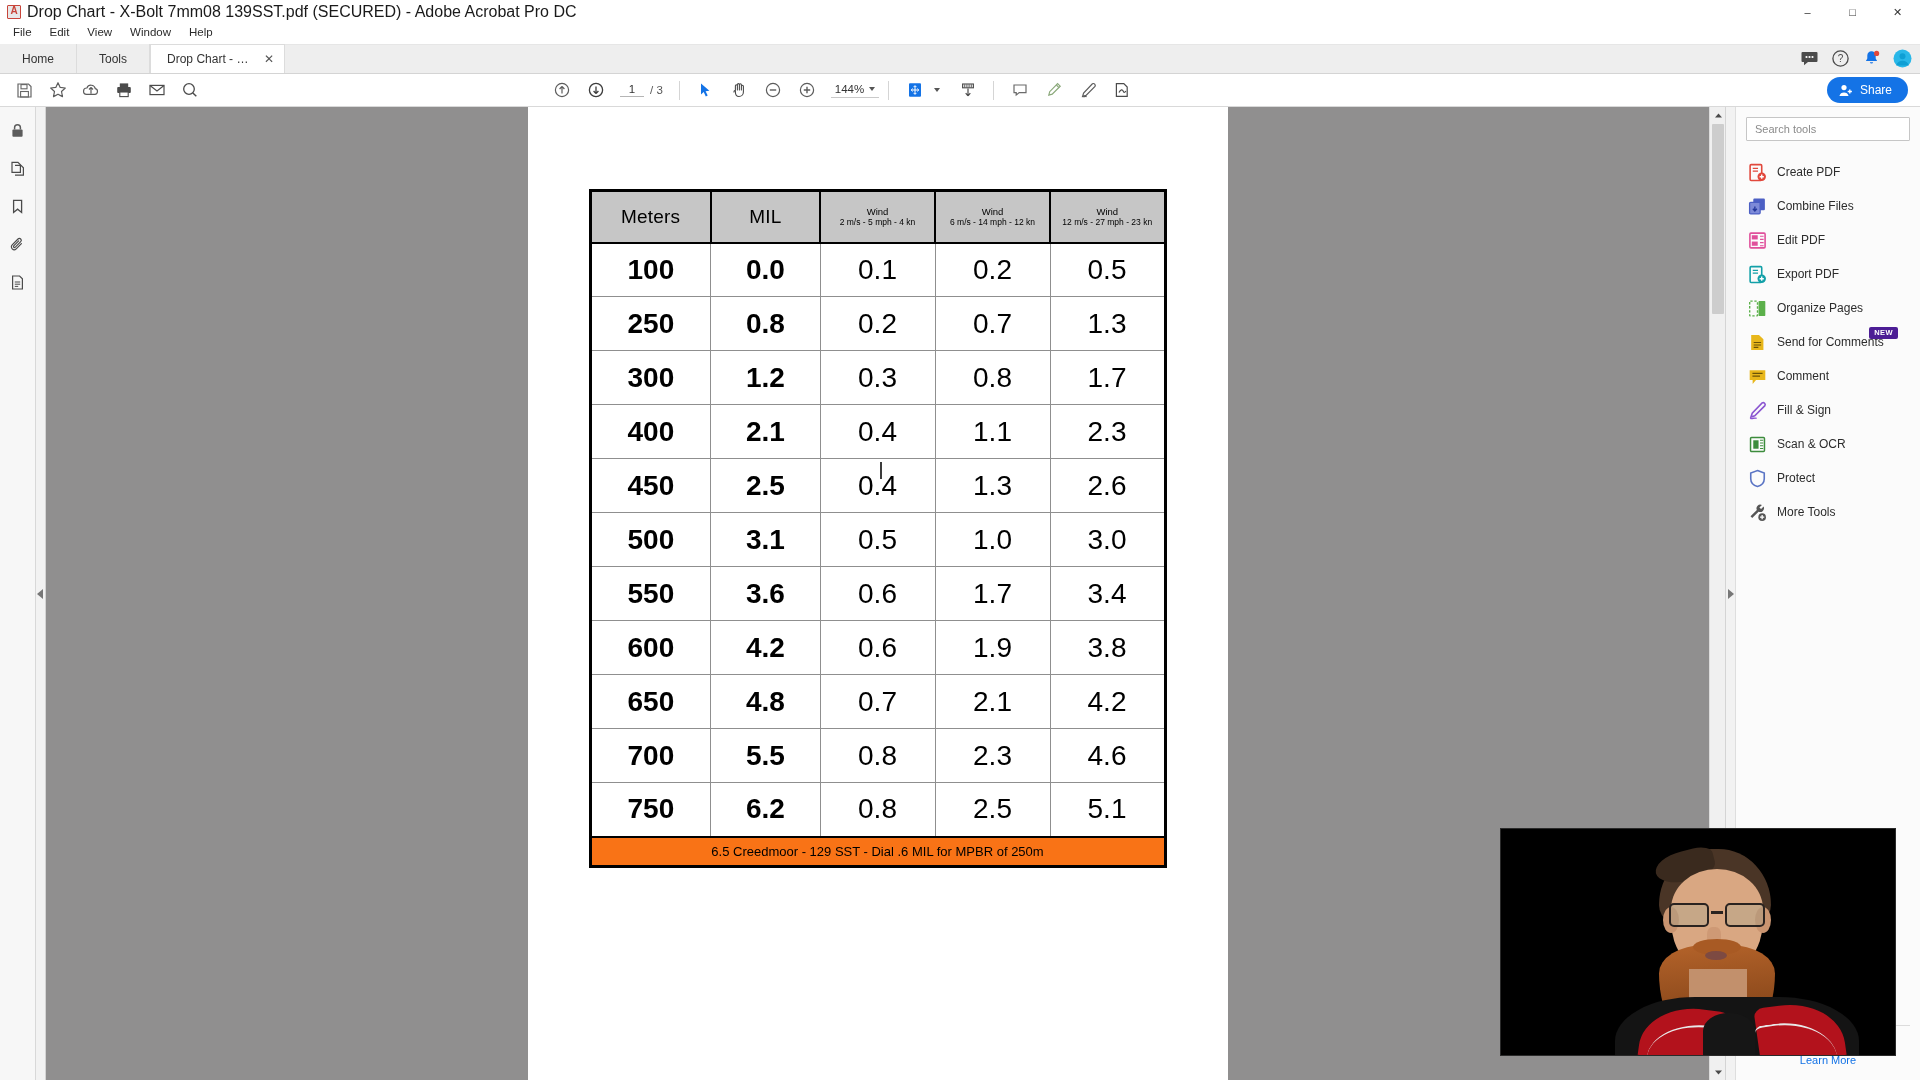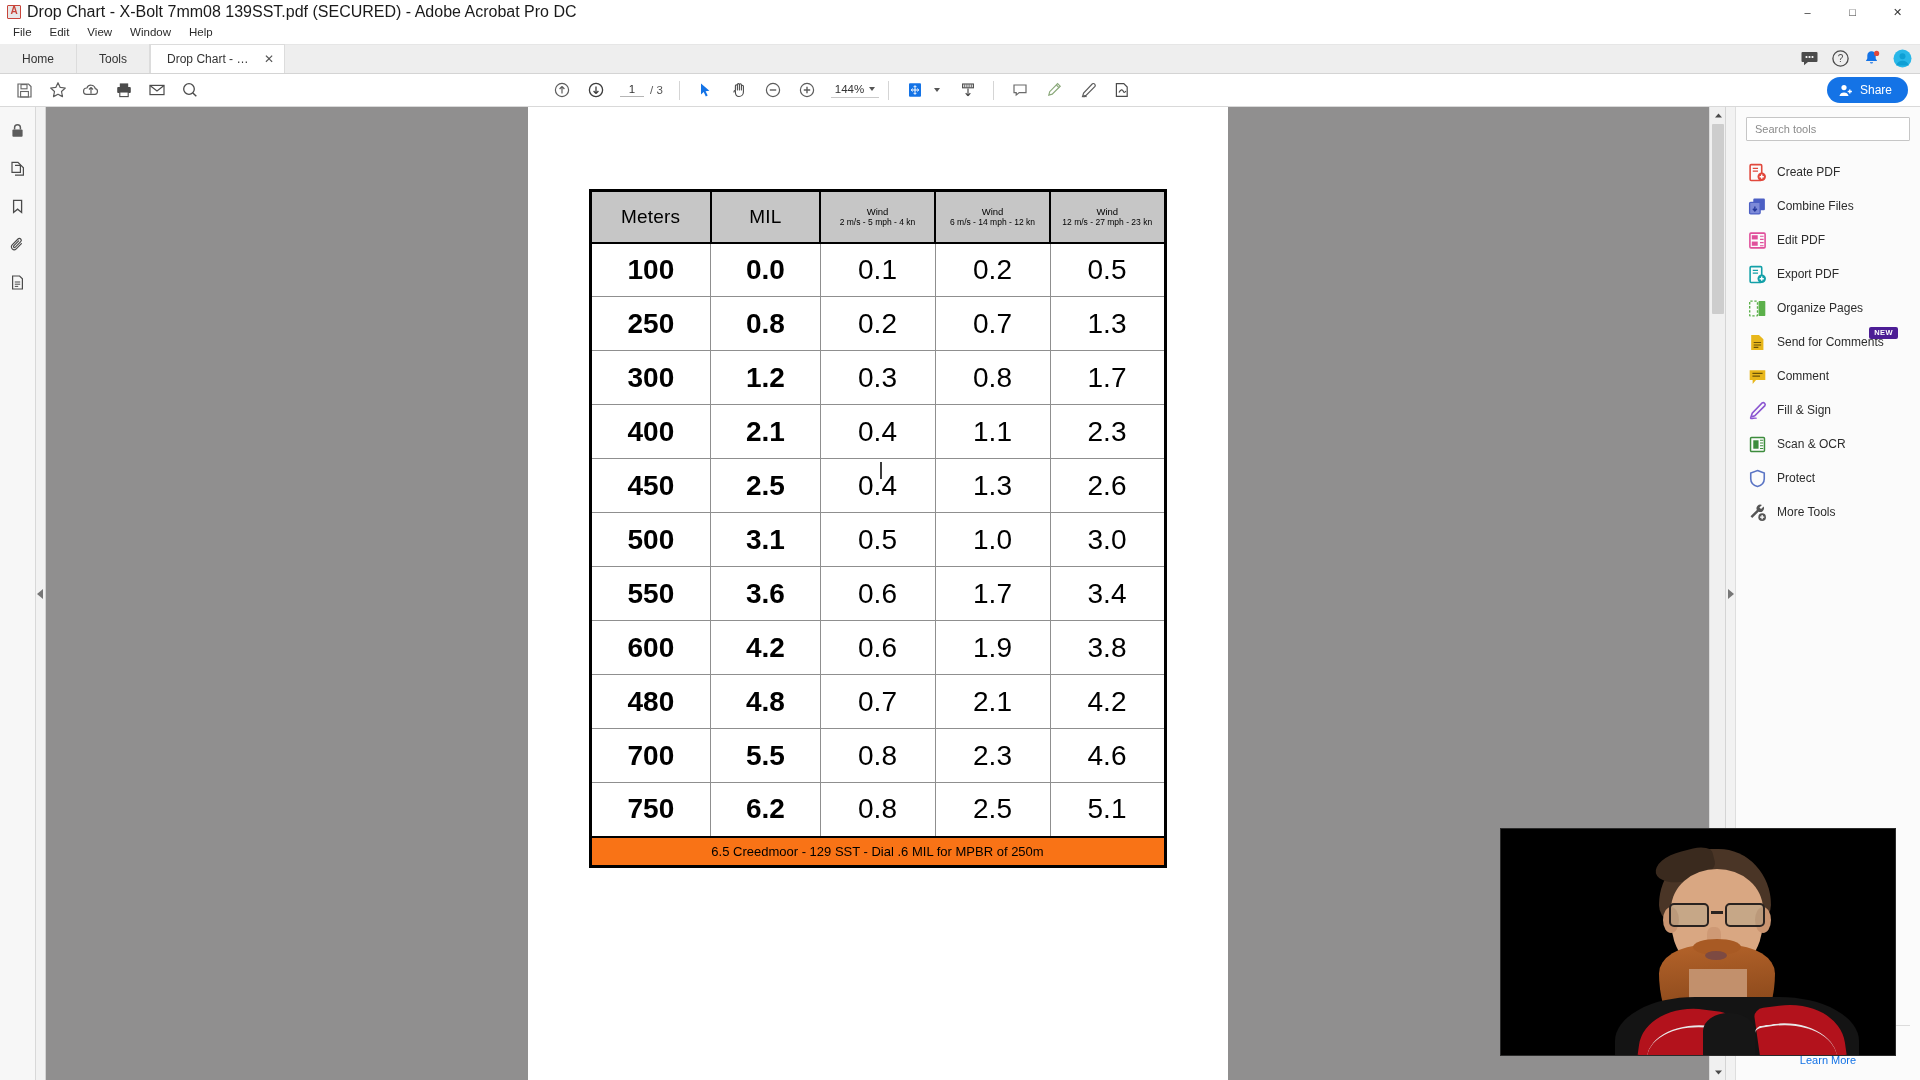--- a/index.html
+++ b/index.html
@@ -642,21 +642,21 @@
                   <td class="c-wind last">3.4</td>
                 </tr>
                 <tr>
                   <td class="c-meters">600</td>
                   <td class="c-mil">4.2</td>
                   <td class="c-wind">0.6</td>
                   <td class="c-wind">1.9</td>
                   <td class="c-wind last">3.8</td>
                 </tr>
                 <tr>
-                  <td class="c-meters">480</td>
+                  <td class="c-meters">650</td>
                   <td class="c-mil">4.8</td>
                   <td class="c-wind">0.7</td>
                   <td class="c-wind">2.1</td>
                   <td class="c-wind last">4.2</td>
                 </tr>
                 <tr>
                   <td class="c-meters">700</td>
                   <td class="c-mil">5.5</td>
                   <td class="c-wind">0.8</td>
                   <td class="c-wind">2.3</td>

